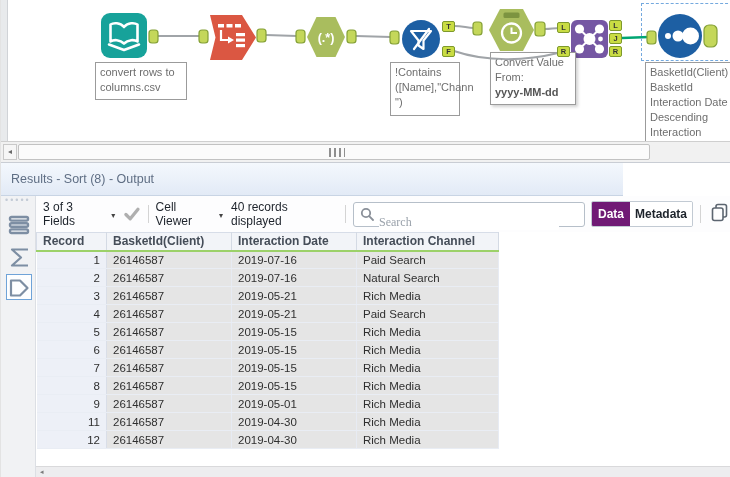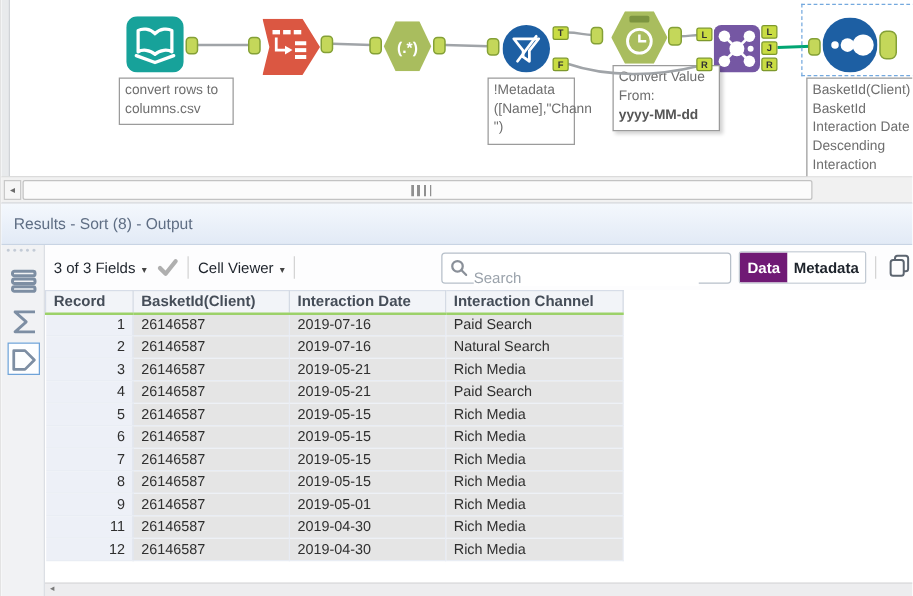--- a/index.html
+++ b/index.html
@@ -22,35 +22,35 @@
 
   
   #canvas-scrollbar { position:absolute; left:0; top:142px; width:730px; height:21px; background:#f1f1f1; border-bottom:1px solid #c9cdd4; }
   #csb-left { position:absolute; left:2px; top:2px; width:14px; height:16px; background:#f6f6f6; border:1px solid #c9c9c9; color:#6b6b6b; font-size:8px; line-height:14px; text-align:center; }
   #csb-thumb { position:absolute; left:17px; top:2px; width:632px; height:16px; background:#fbfbfb; border:1px solid #c2c2c2; border-radius:2px; }
   #csb-grip { position:absolute; left:310px; top:3px; width:16px; height:9px;
     background:repeating-linear-gradient(90deg,#909090 0 2px,transparent 2px 5px); }
 
   
   #results { position:absolute; left:0; top:163px; width:730px; height:314px; background:#fff; }
-  #results-header { position:absolute; left:0; top:0; width:730px; height:33px;
+  #results-header { position:absolute; left:0; top:0; width:622px; height:33px;
     background:linear-gradient(#f4f8fd,#e2eaf6); border-bottom:1px solid #c8d4e4;
     color:#5f6e84; font-size:12.5px; line-height:32px; padding-left:10px; }
   #results-sidebar { position:absolute; left:0; top:33px; width:35px; height:281px; background:#f1f2f4; border-right:1px solid #dcdfe4; }
   #drag-dots { position:absolute; left:4px; top:2px; width:28px; height:6px; color:#c3cbd6; font-size:9px; letter-spacing:2px; line-height:5px; overflow:hidden; }
   .side-btn { position:absolute; left:5px; width:26px; height:26px; background:transparent; border:1px solid transparent; }
   .side-btn.sel { background:#fdfeff; border:1px solid #6fa3d8; }
   .side-btn svg { display:block; margin:2px auto 0; }
 
   #results-toolbar { position:absolute; left:35px; top:33px; width:695px; height:36px; background:#fdfdfe; display:flex; align-items:center; padding-left:7px; font-size:12px; color:#1d232b; }
   .tb-sep { width:1px; height:18px; background:#d4d4d4; margin:0 7px; flex:0 0 auto; }
   .dd-arrow { font-size:8px; color:#444; margin:2px 0 0 5px; }
   #check-icon { margin-left:8px; }
   #search-box { margin-left:auto; width:232px; height:25px; border:1px solid #b6bfc9; border-radius:3px; background:#fff; display:flex; align-items:center; padding:0 6px; flex:0 0 auto; }
-  #search-box input { border:none; outline:none; width:180px; font-size:12px; color:#333; font-family:Liberation Sans, sans-serif; margin-left:5px;margin-top:16px; }
+  #search-box input { border:none; outline:none; width:180px; font-size:12px; color:#333; font-family:Liberation Serif, serif; margin-left:5px;margin-top:16px; }
   #search-box input::placeholder { color:#9aa2ab; }
   #seg-tabs { display:flex; margin-left:6px; flex:0 0 auto; border:1px solid #c2cad3; border-radius:2px; overflow:hidden; }
   #data-tab { width:38px; height:24px; background:#701a75; color:#fff; font-size:12px; font-weight:bold; border:none; line-height:24px; text-align:center; }
   #metadata-tab { width:62px; height:24px; background:#fff; color:#1d232b; font-size:12px; font-weight:bold; border:none; line-height:24px; text-align:center; }
   #copy-btn { margin:0 3px; background:none; border:none; }
 
   #results-grid { position:absolute; left:35px; top:69px; }
   table { border-collapse:collapse; table-layout:fixed; font-size:11.5px; color:#2f2f2f; }
   col.c-rec { width:70px; } col.c-basket { width:125px; } col.c-date { width:125px; } col.c-chan { width:142px; }
   th { height:18px; background:#f2f4f8; color:#454d58; font-size:12px; font-weight:bold; text-align:left; padding:0 6px;
@@ -172,21 +172,21 @@
     <div class="port" style="left:556px;top:46px;">R</div>
     <div class="port" style="left:608px;top:20px;">L</div>
     <div class="port" style="left:608px;top:33px;">J</div>
     <div class="port" style="left:608px;top:46px;">R</div>
 
     <div class="anno" style="left:94px;top:62px;width:92px;height:38px;">
       <div>convert rows to</div>
       <div>columns.csv</div>
     </div>
     <div class="anno" style="left:389px;top:62px;width:70px;height:54px;">
-      <div>!Metadata</div>
+      <div>!Contains</div>
       <div>([Name],"Chann</div>
       <div>")</div>
     </div>
     <div class="anno" id="anno-datetime" style="left:477px;top:52px;width:86px;height:53px;margin-left:12px;">
       <div>Convert Value</div>
       <div>From:</div>
       <div class="b">yyyy-MM-dd</div>
     </div>
     <div class="anno" style="left:644px;top:62px;width:88px;height:94px;">
       <div>BasketId(Client)</div>
@@ -237,20 +237,21 @@
 
     <div id="results-toolbar">
       <span>3 of 3 Fields</span>
       <span class="dd-arrow">▾</span>
       <svg id="check-icon" width="18" height="16" viewBox="0 0 18 16">
         <path d="M3,8.5 L7.5,13 L15.5,3" fill="none" stroke="#afafaf" stroke-width="3.4" stroke-linecap="round" stroke-linejoin="round"></path>
       </svg>
       <span class="tb-sep"></span>
       <span>Cell Viewer</span>
       <span class="dd-arrow">▾</span>
+      <span style="margin-left:8px;">40 records displayed</span>
       <span class="tb-sep"></span>
 
       <div id="search-box">
         <svg width="14" height="14" viewBox="0 0 14 14">
           <circle cx="6" cy="6" r="4.2" fill="none" stroke="#8a9099" stroke-width="1.8"></circle>
           <line x1="9.2" y1="9.2" x2="13" y2="13" stroke="#8a9099" stroke-width="1.8" stroke-linecap="round"></line>
         </svg>
         <input type="text" placeholder="Search" style="">
       </div>
 

